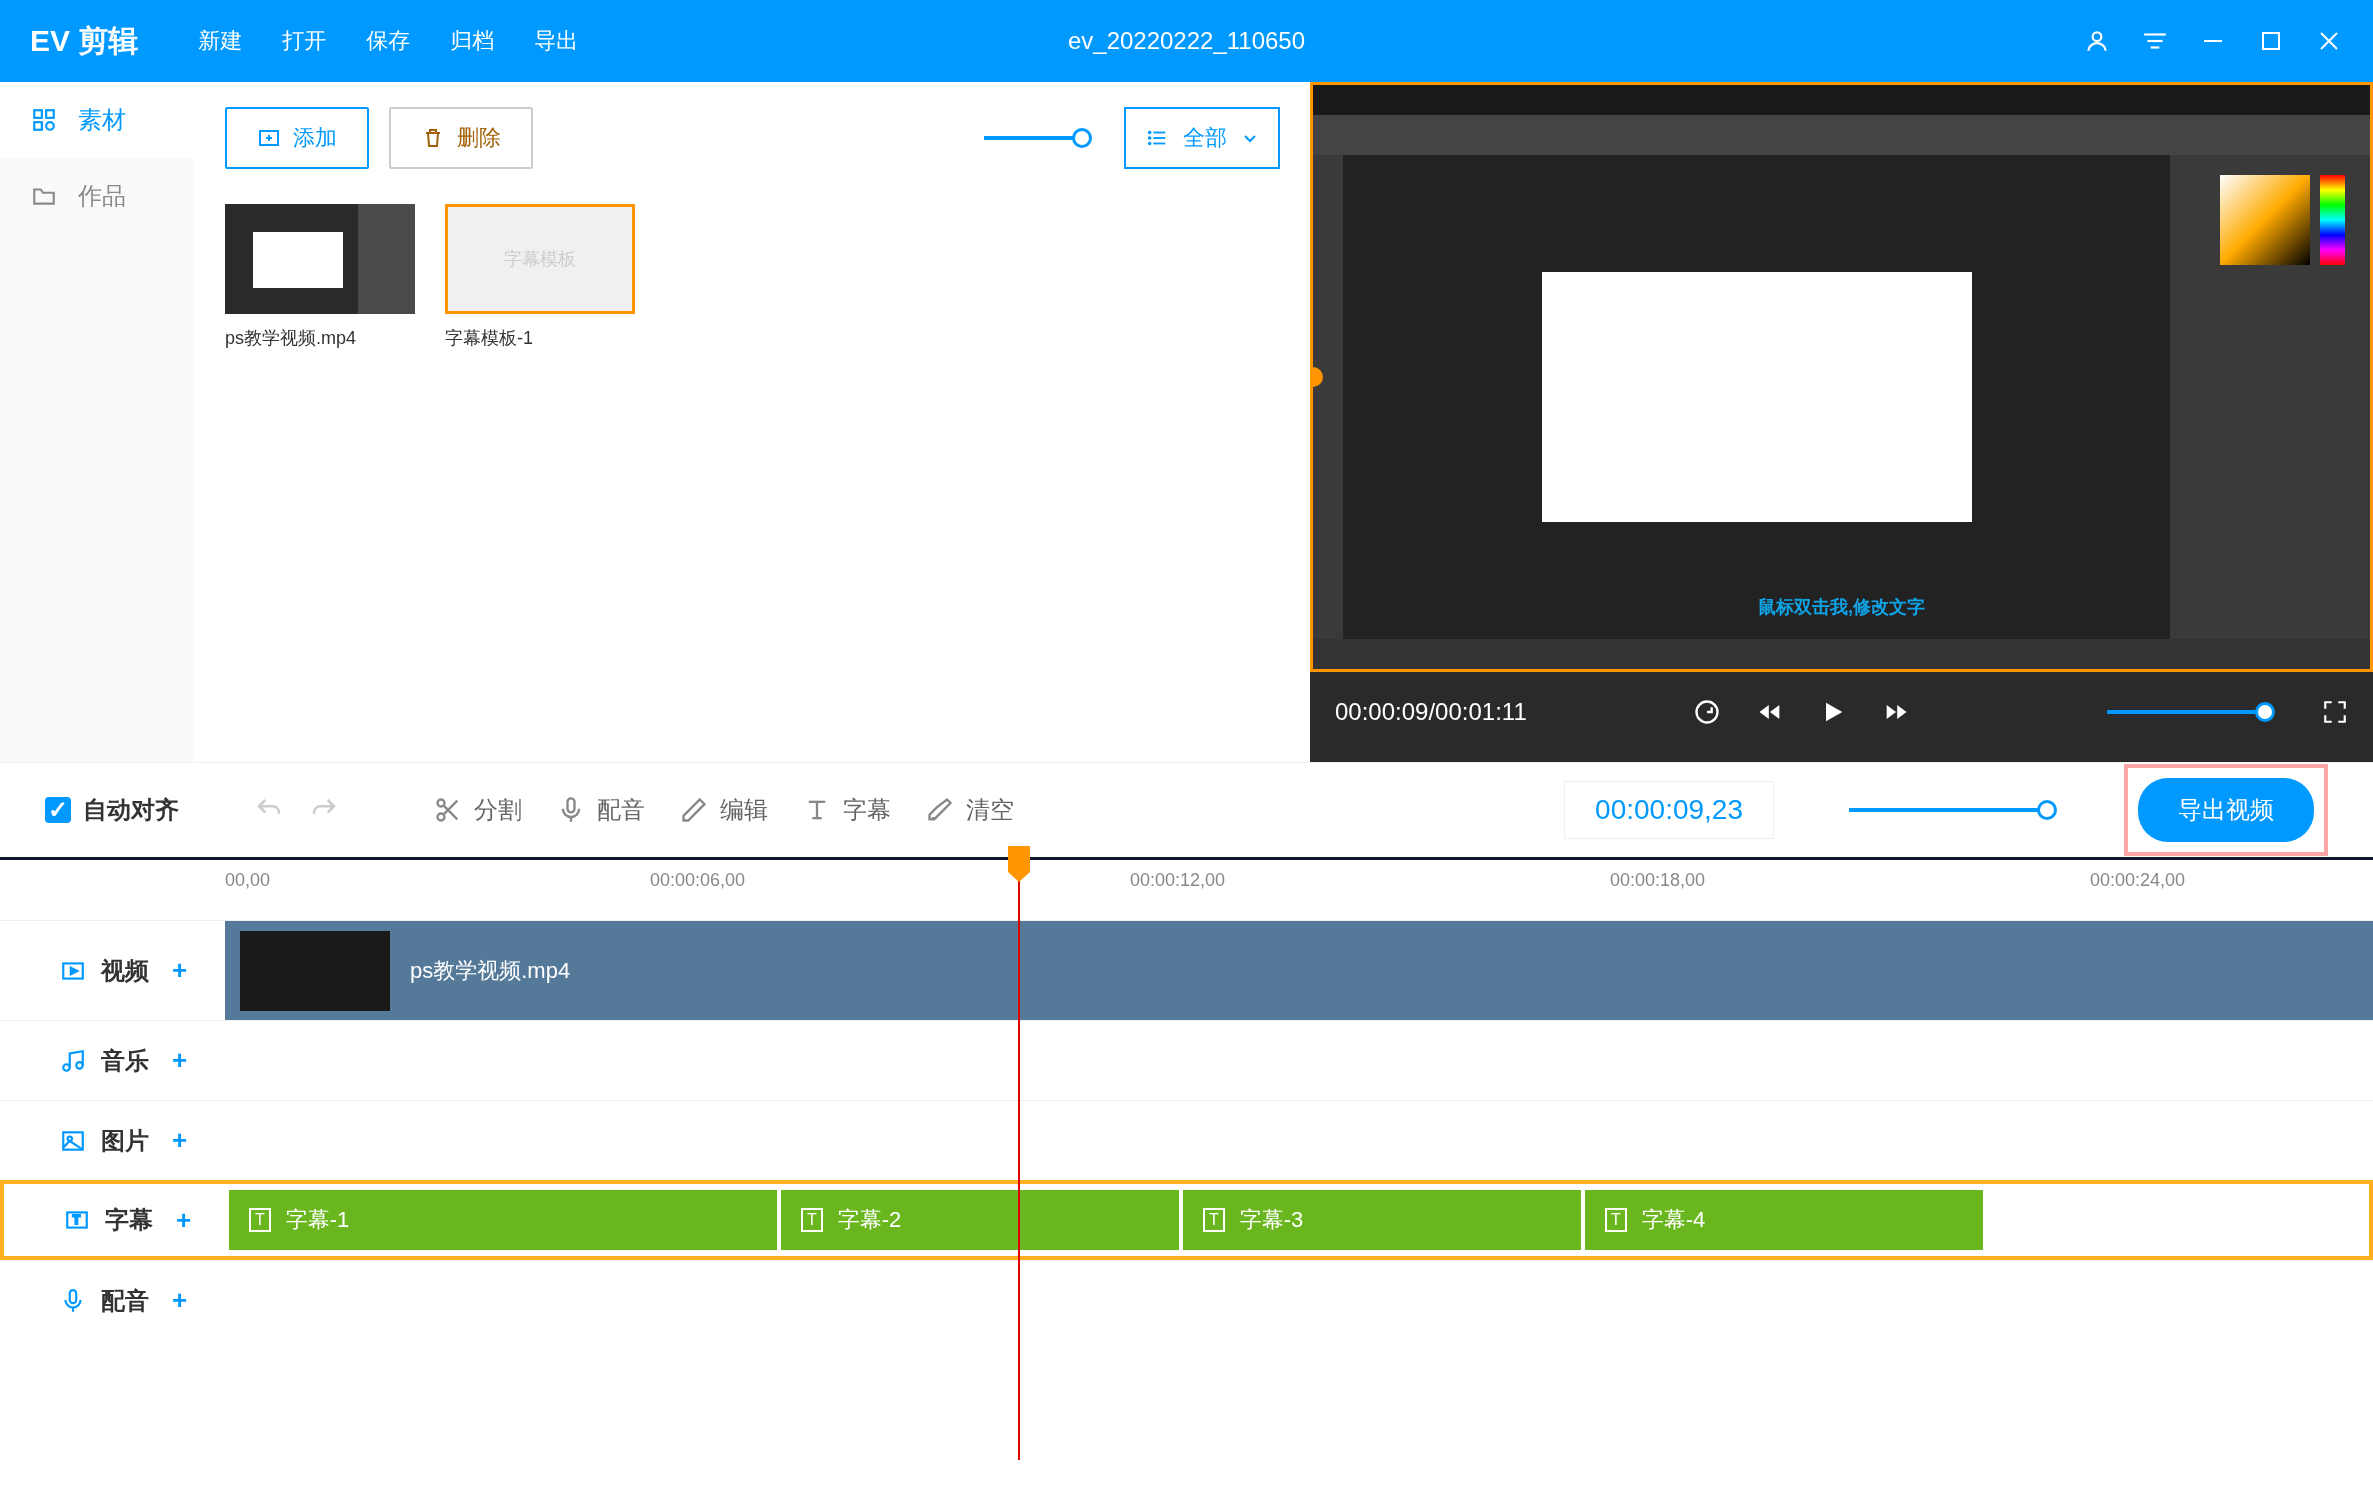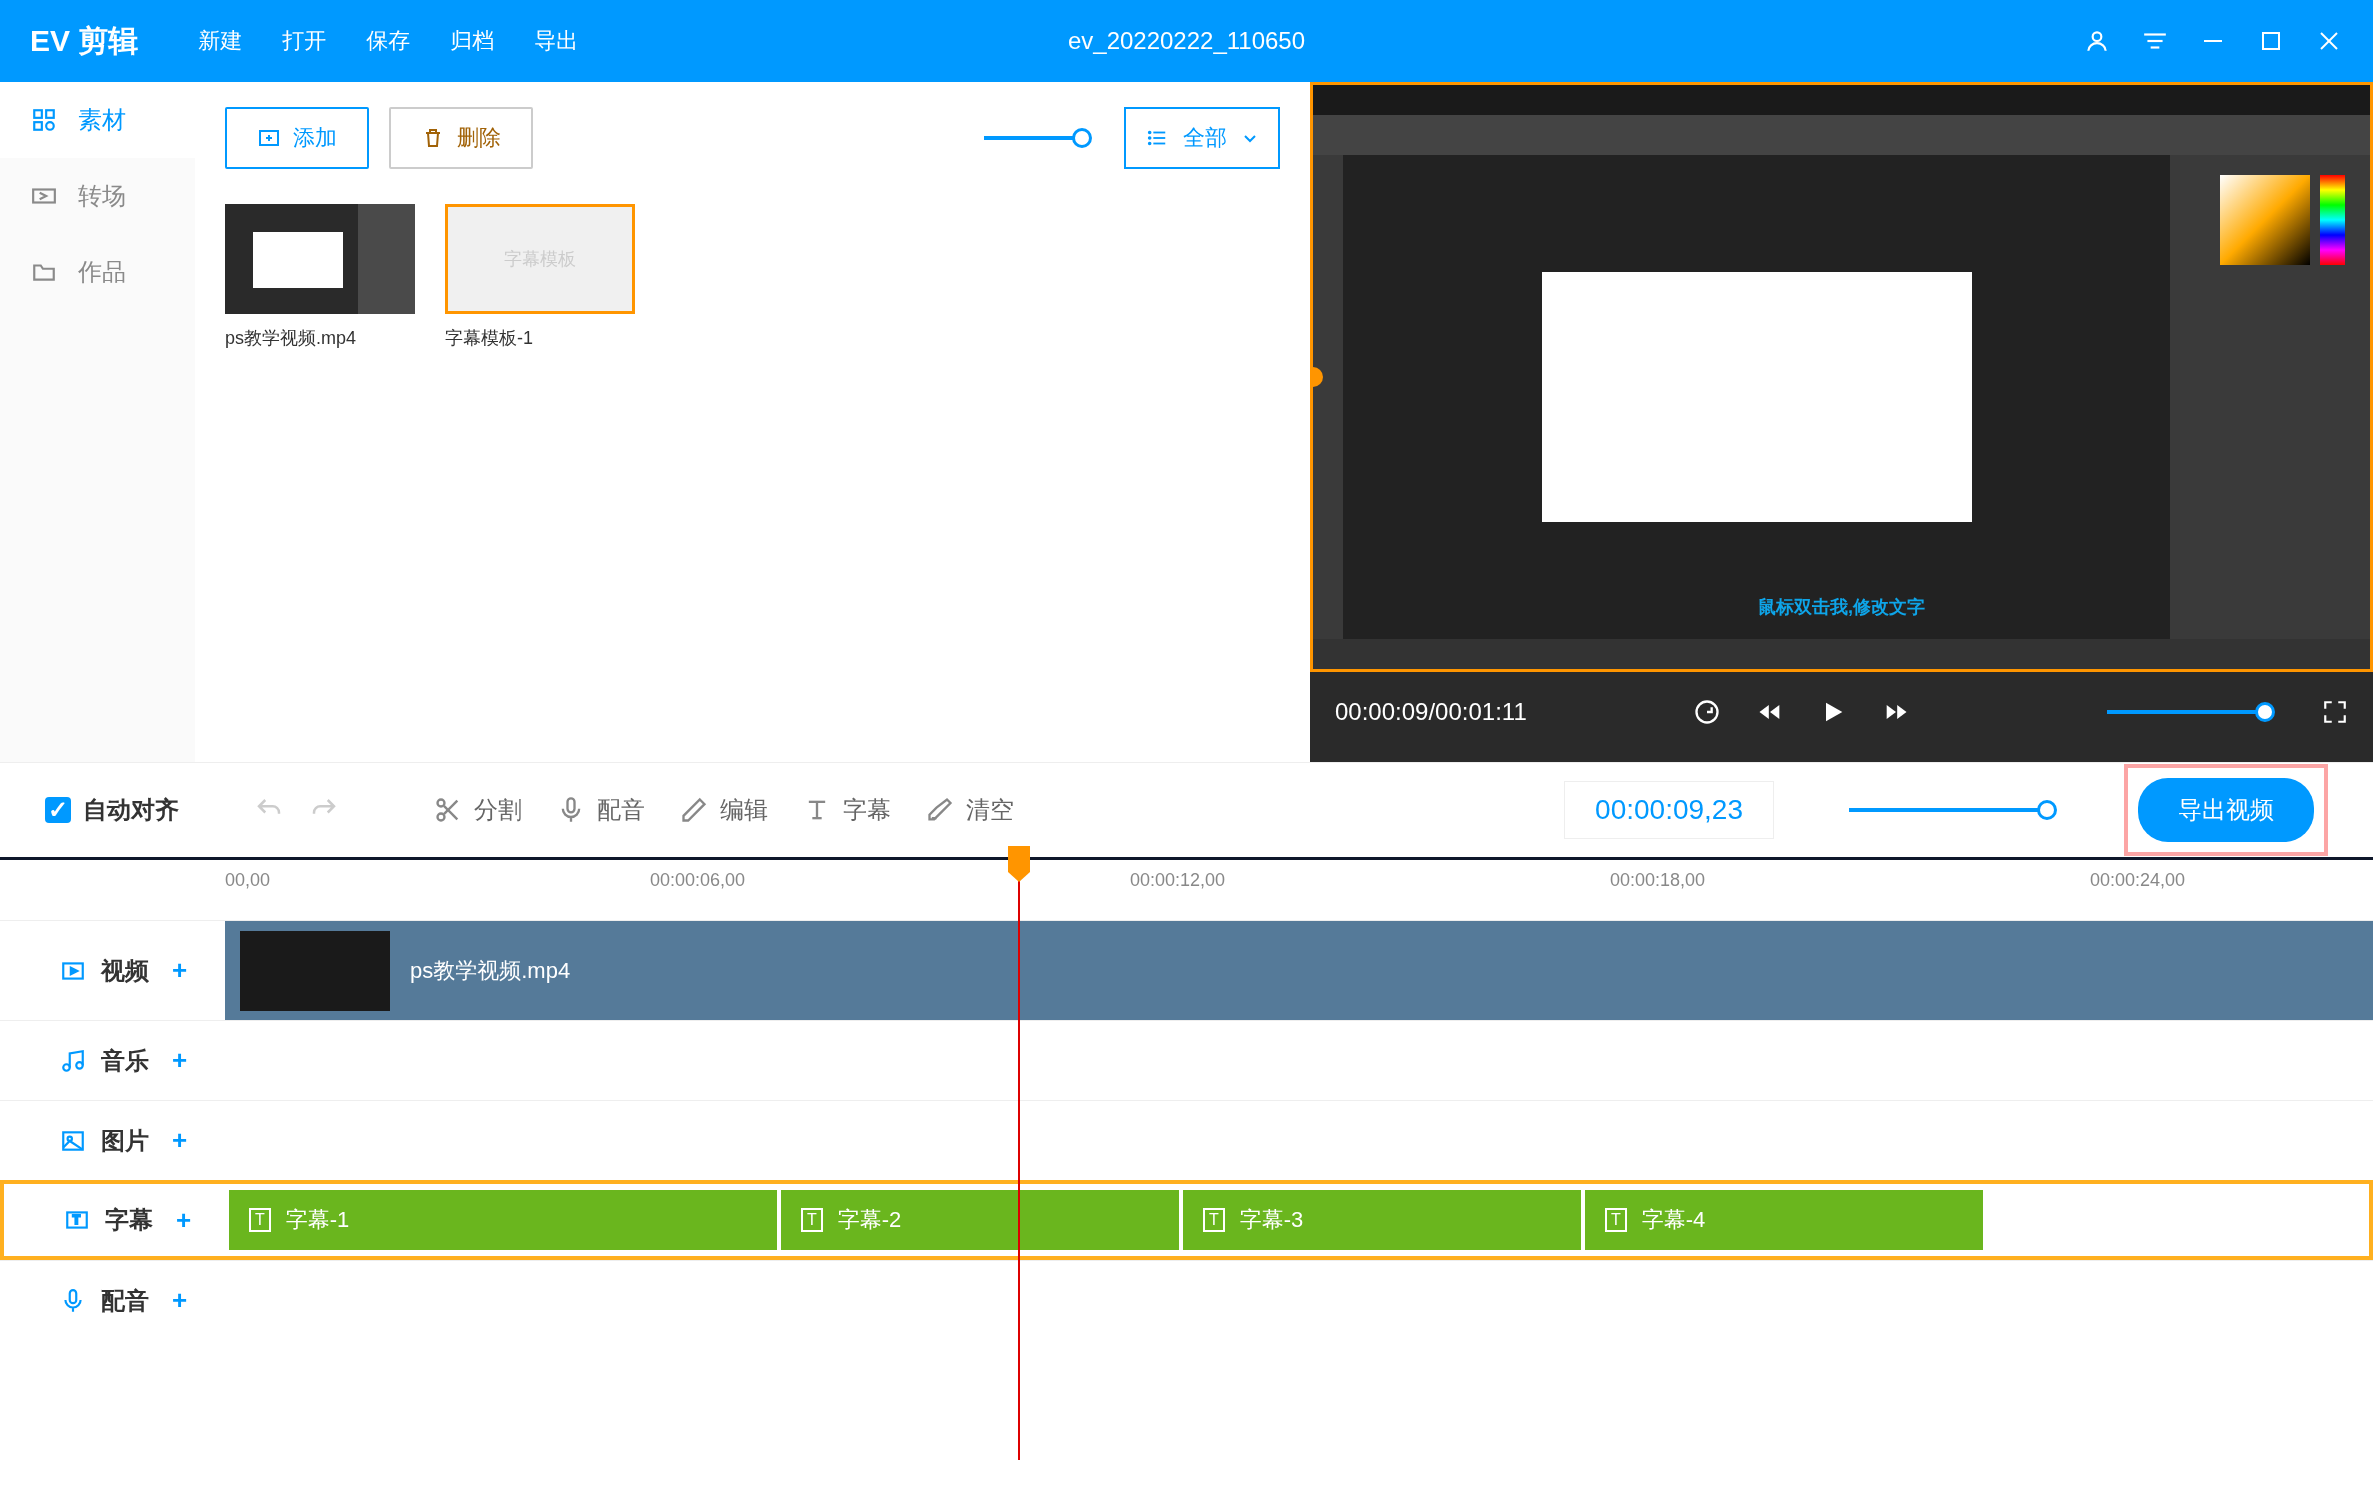--- a/index.html
+++ b/index.html
@@ -155,29 +155,20 @@
       <div class="sidebar-tab active">
         <span class="sidebar-icon">
             <svg width="26" height="26" viewBox="0 0 24 24" fill="none" stroke="currentColor" stroke-width="2">
               <rect x="3" y="3" width="7" height="7"></rect>
               <rect x="14" y="3" width="7" height="7"></rect>
               <rect x="3" y="14" width="7" height="7"></rect>
               <circle cx="17.5" cy="17.5" r="3.5"></circle>
             </svg>
           </span>
         <span>素材</span>
-      </div>
-      <div class="sidebar-tab">
-        <span class="sidebar-icon">
-            <svg width="26" height="26" viewBox="0 0 24 24" fill="none" stroke="currentColor" stroke-width="2">
-              <rect x="2" y="6" width="20" height="12"></rect>
-              <polyline points="8,9 14,12 8,15"></polyline>
-            </svg>
-          </span>
-        <span>转场</span>
       </div>
       <div class="sidebar-tab">
         <span class="sidebar-icon">
             <svg width="26" height="26" viewBox="0 0 24 24" fill="none" stroke="currentColor" stroke-width="2">
               <path d="M3 6h6l2 3h10v10H3z"></path>
             </svg>
           </span>
         <span>作品</span>
       </div>
     </div>

